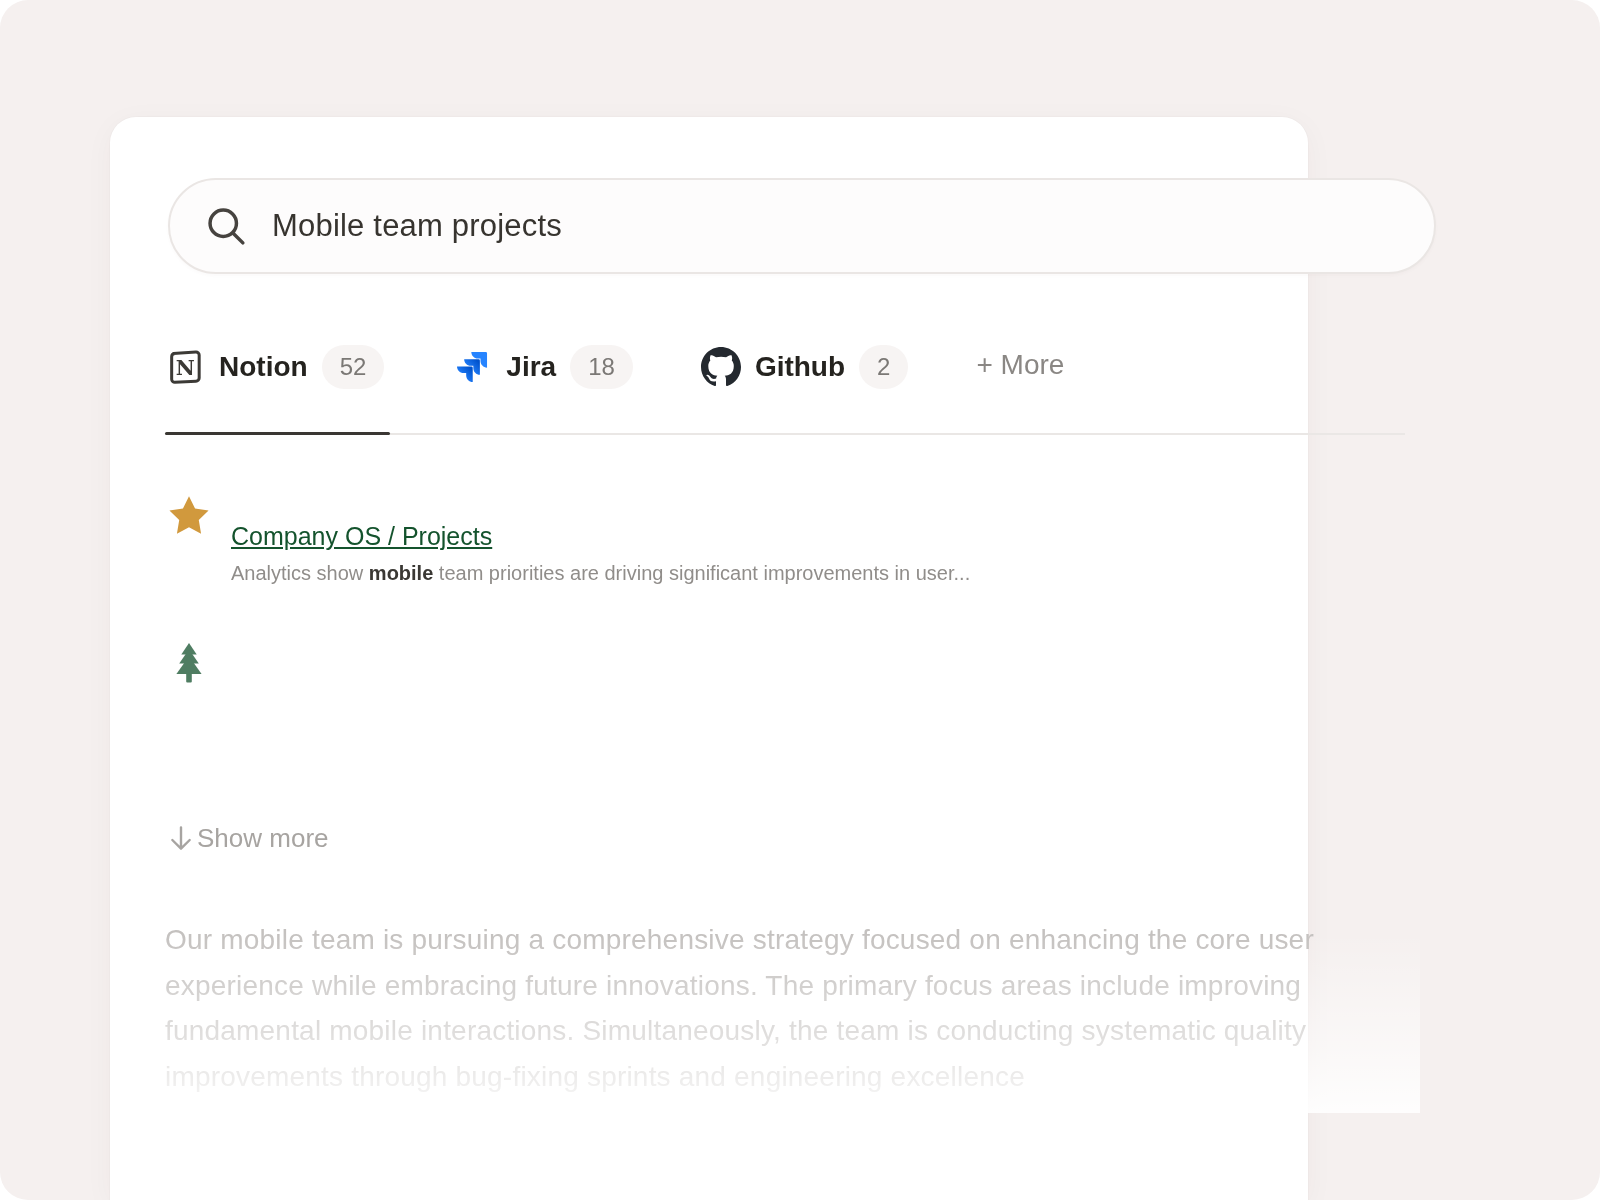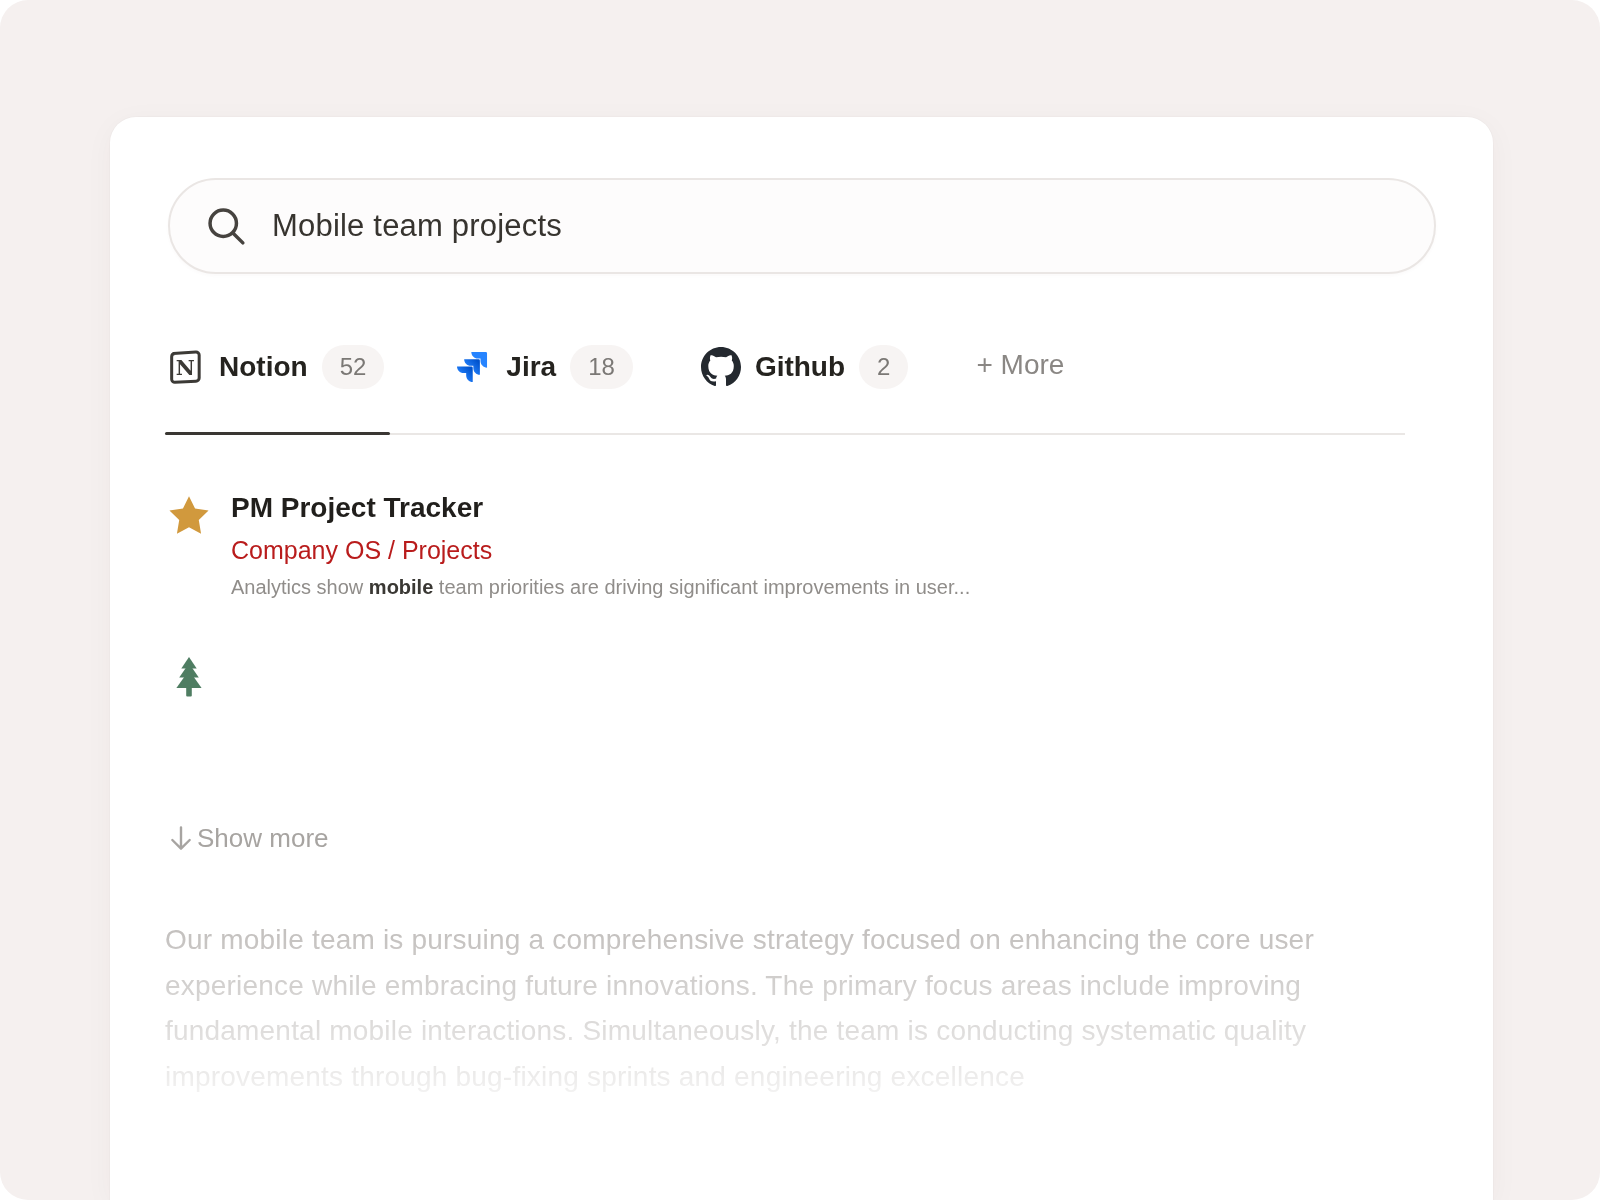--- a/index.html
+++ b/index.html
@@ -2,21 +2,21 @@
 <html><head>
 <meta charset="utf-8">
 <style>
   * { margin:0; padding:0; box-sizing:border-box; }
   html,body { width:1600px; height:1200px; background:#ffffff; font-family:"Liberation Sans","DejaVu Sans",sans-serif; }
   .screen {
     position:relative; width:1600px; height:1200px;
     background:#f5f0ef; border-radius:28px; overflow:hidden;
   }
   .card {
-    position:absolute; left:110px; top:117px; width:1383px; bottom:0;
+    position:absolute; left:110px; top:117px; width:1198px; bottom:0;
     background:#ffffff; border-radius:26px 26px 0 0;
     box-shadow:0 0 0 1px rgba(0,0,0,0.015), 0 6px 30px rgba(80,60,50,0.04);
   }
   
   .search-pill {
     position:absolute; left:58px; top:61px; width:1268px; height:96px;
     border:2px solid #eae6e4; background:#fdfcfc; border-radius:48px;
     display:flex; align-items:center; padding:0 34px;
     box-shadow:0 2px 3px rgba(120,100,90,0.03);
   }
@@ -48,21 +48,21 @@
   }
   .more-tab {
     display:flex; align-items:flex-start; padding-bottom:44px; margin-top:4px;
     font-size:28px; font-weight:500; color:#8a8784; cursor:pointer;
   }
   
   .results { position:absolute; left:55px; top:374px; width:1290px; display:flex; flex-direction:column; gap:52px; }
   .result { display:flex; gap:18px; cursor:pointer; }
   .result-icon { width:48px; height:48px; flex:none; display:flex; align-items:flex-start; justify-content:center; padding-top:2px; }
   .result-title { font-size:28px; font-weight:700; color:#211f1c; line-height:34px; }
-  .result-path { font-size:25px; color:#b91c1c; margin-top:11px; }
+  .result-path { font-size:25px; color:#14532d; margin-top:31px;text-decoration:underline; }
   .result-snippet { font-size:20px; color:#908d8a; margin-top:11px; }
   .result-snippet .hl { color:#3a3834; font-weight:700; }
   
   .show-more {
     position:absolute; left:55px; top:705px; display:flex; align-items:center; 
     color:#a7a4a1; font-size:26px; cursor:pointer;
   }
   
   .summary {
     position:absolute; left:55px; top:800px; width:1245px;
@@ -141,21 +141,20 @@
 
     <div class="results">
 
       <div class="result">
         <span class="result-icon">
           <svg width="46" height="46" viewBox="0 0 24 24">
             <path fill="#d1993d" d="M12 1.7l3.15 6.45 7.05 1.02-5.1 4.97 1.2 7.06L12 17.85 5.7 21.2l1.2-7.06-5.1-4.97 7.05-1.02z"></path>
           </svg>
         </span>
         <div class="result-body">
-          <div class="result-title">PM Project Tracker</div>
           <div class="result-path">Company OS / Projects</div>
           <div class="result-snippet"><span>Analytics show </span><span class="hl">mobile</span><span> team priorities are driving significant improvements in user...</span></div>
         </div>
       </div>
 
       <div class="result">
         <span class="result-icon">
           <svg width="42" height="48" viewBox="0 0 24 26">
             <g fill="#4f7d62">
               <path d="M12 1.5 L16.4 8.2 H7.6 Z"></path>

